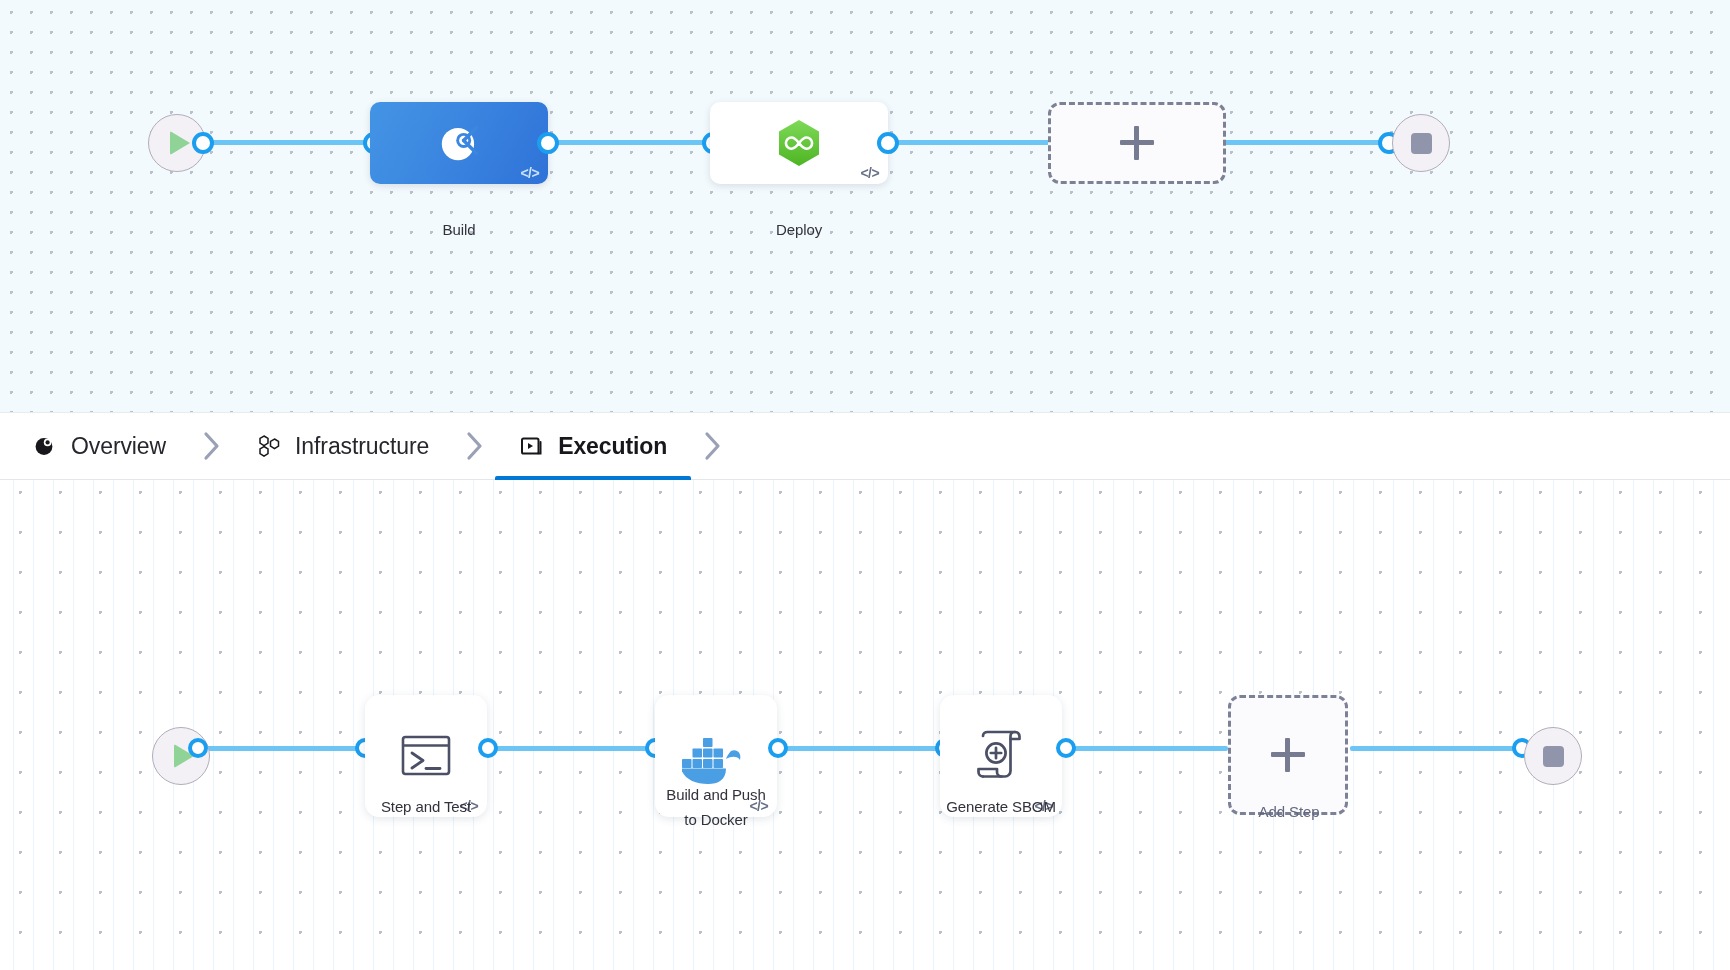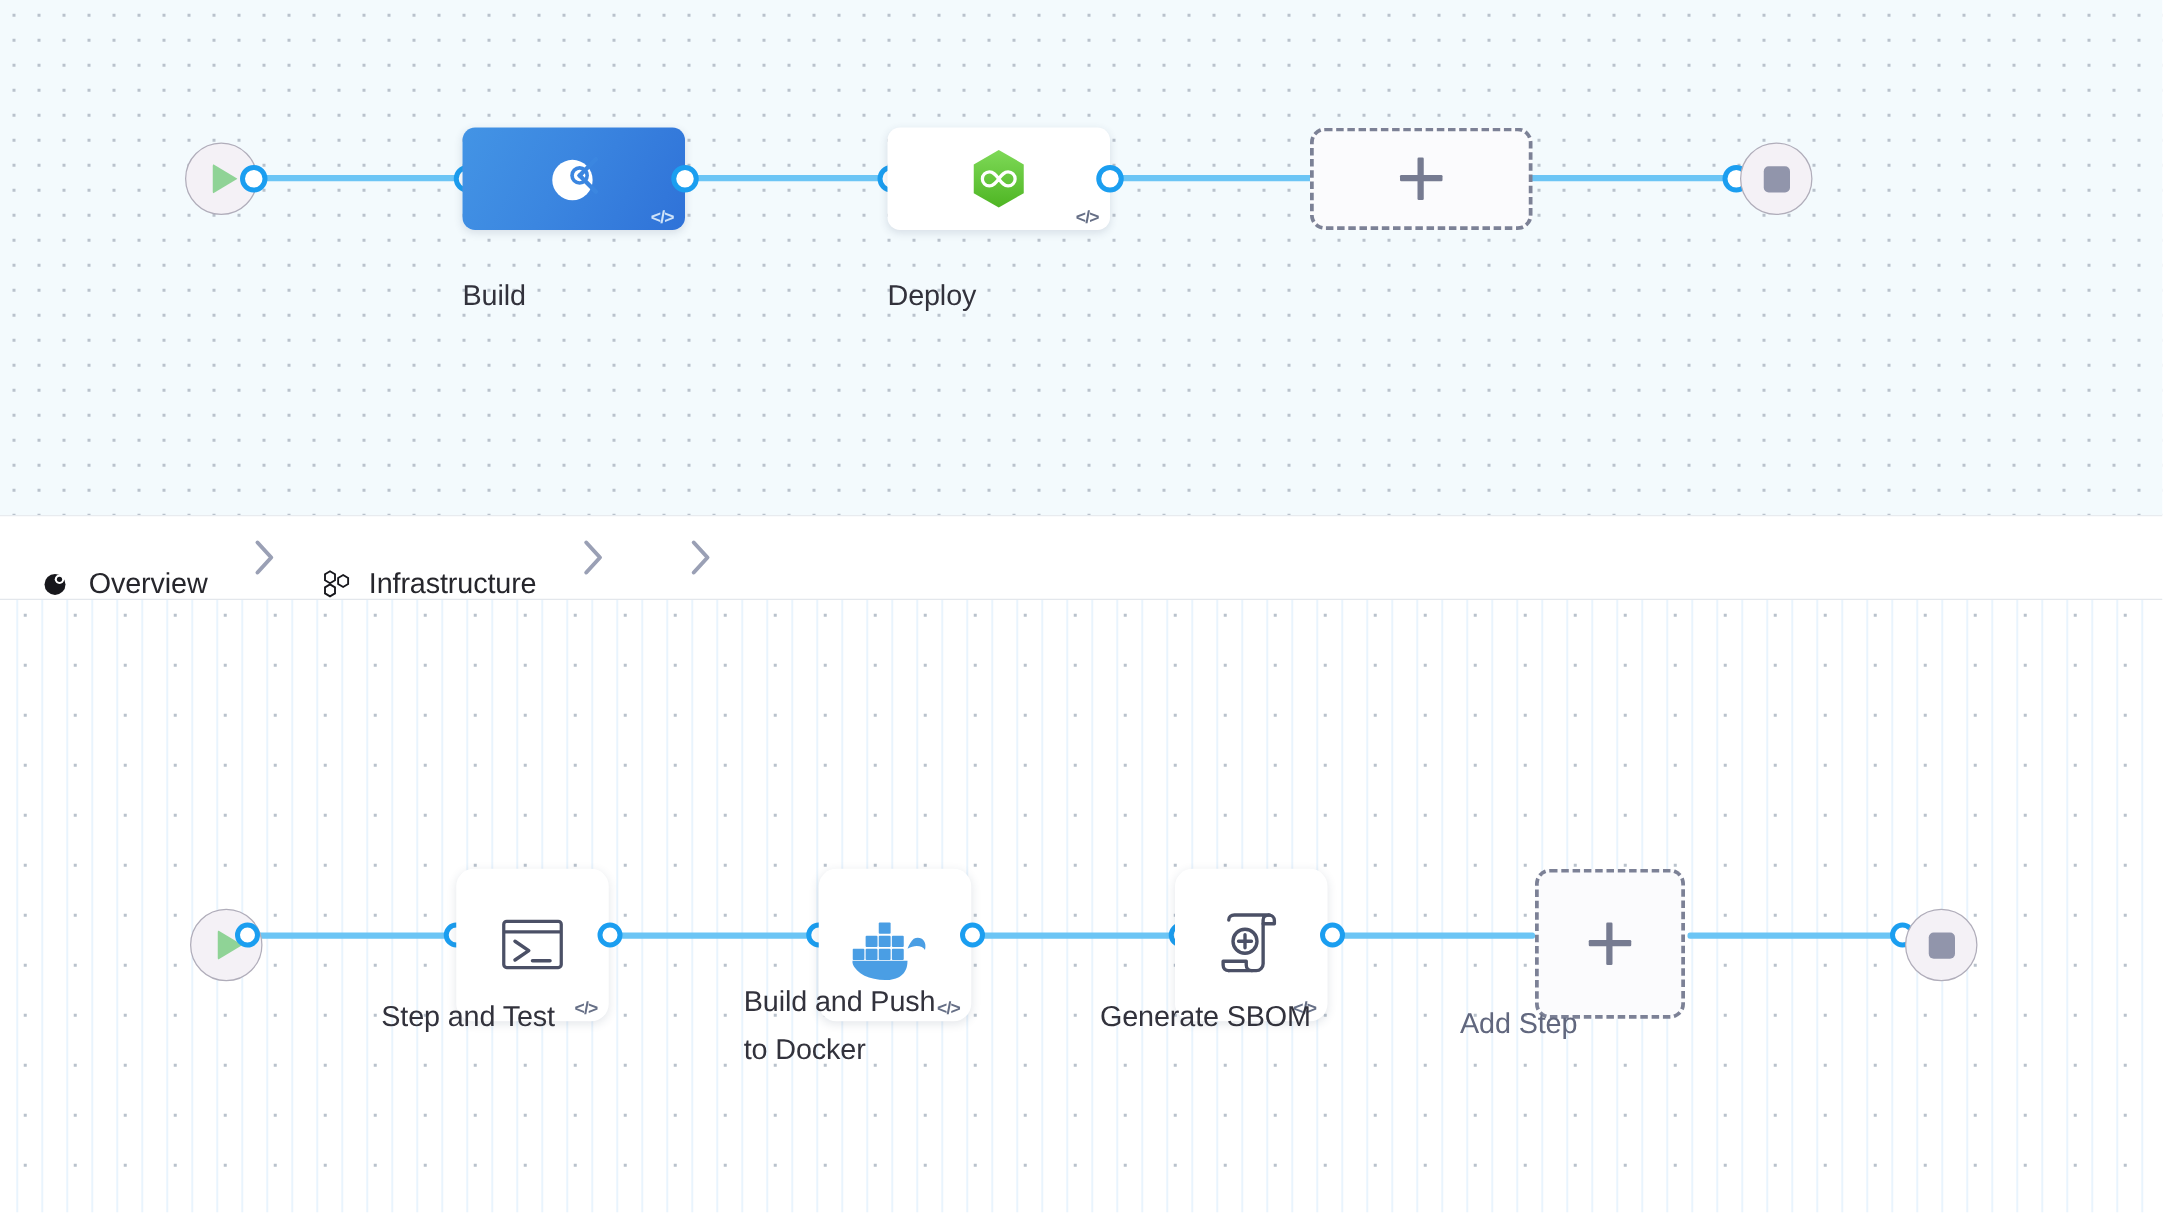--- a/index.html
+++ b/index.html
@@ -42,21 +42,21 @@
     border-top: 1px solid #e8ebef;
     border-bottom: 1px solid #e3e7ec;
     display: flex;
     align-items: center;
     padding-left: 30px;
     z-index: 5;
   }
 
   .tab {
     display: flex;
-    align-items: flex-end;
+    align-items: center;
     gap: 13px;
     height: 68px;
     position: relative;
     cursor: pointer;
     padding: 0 2px;
   }
 
   .tab-label {
     font-size: 23px;
     color: #26262c;
@@ -163,21 +163,22 @@
   }
   .stage-node.build {
     background: linear-gradient(118deg, #4394e5 0%, #3b86e0 45%, #2f72d8 100%);
   }
   .stage-node.deploy {
     background: #ffffff;
   }
 
   .node-label {
     position: absolute;
-    font-size: 23px;
+    text-align: center;
+    font-size: 15px;
     color: #32323c;
     white-space: pre-line;
     line-height: 1.65;
     letter-spacing: -0.1px;
   }
   .node-label.muted { color: #61677e; }
 
   .code-badge {
     position: absolute;
     right: 9px;
@@ -320,20 +321,31 @@
       </span>
       <span class="tab-label">Infrastructure</span>
     </div>
 
     <span class="tab-sep">
       <svg width="20" height="32" viewBox="0 0 20 32">
         <path d="M5 4 L16 16 L5 28" fill="none" stroke="#9aa0b5" stroke-width="3.2" stroke-linecap="round" stroke-linejoin="round"></path>
       </svg>
     </span>
 
+    <div class="tab active">
+      <span class="tab-icon">
+        <svg width="26" height="26" viewBox="0 0 26 26">
+          <rect x="3" y="5.5" width="16.5" height="15" rx="1.6" fill="none" stroke="#17171c" stroke-width="2"></rect>
+          <path d="M9 10 L14 13 L9 16 Z" fill="#17171c"></path>
+          <path d="M21.5 9 L21.5 17" stroke="#17171c" stroke-width="2" stroke-linecap="round"></path>
+          <path d="M19.5 20.5 L21.5 20.5 L21.5 18" fill="none" stroke="#17171c" stroke-width="2" stroke-linecap="round"></path>
+        </svg>
+      </span>
+      <span class="tab-label">Execution</span>
+    </div>
 
     <span class="tab-sep">
       <svg width="20" height="32" viewBox="0 0 20 32">
         <path d="M5 4 L16 16 L5 28" fill="none" stroke="#9aa0b5" stroke-width="3.2" stroke-linecap="round" stroke-linejoin="round"></path>
       </svg>
     </span>
 
   </div>
 
   <div class="step-canvas">

